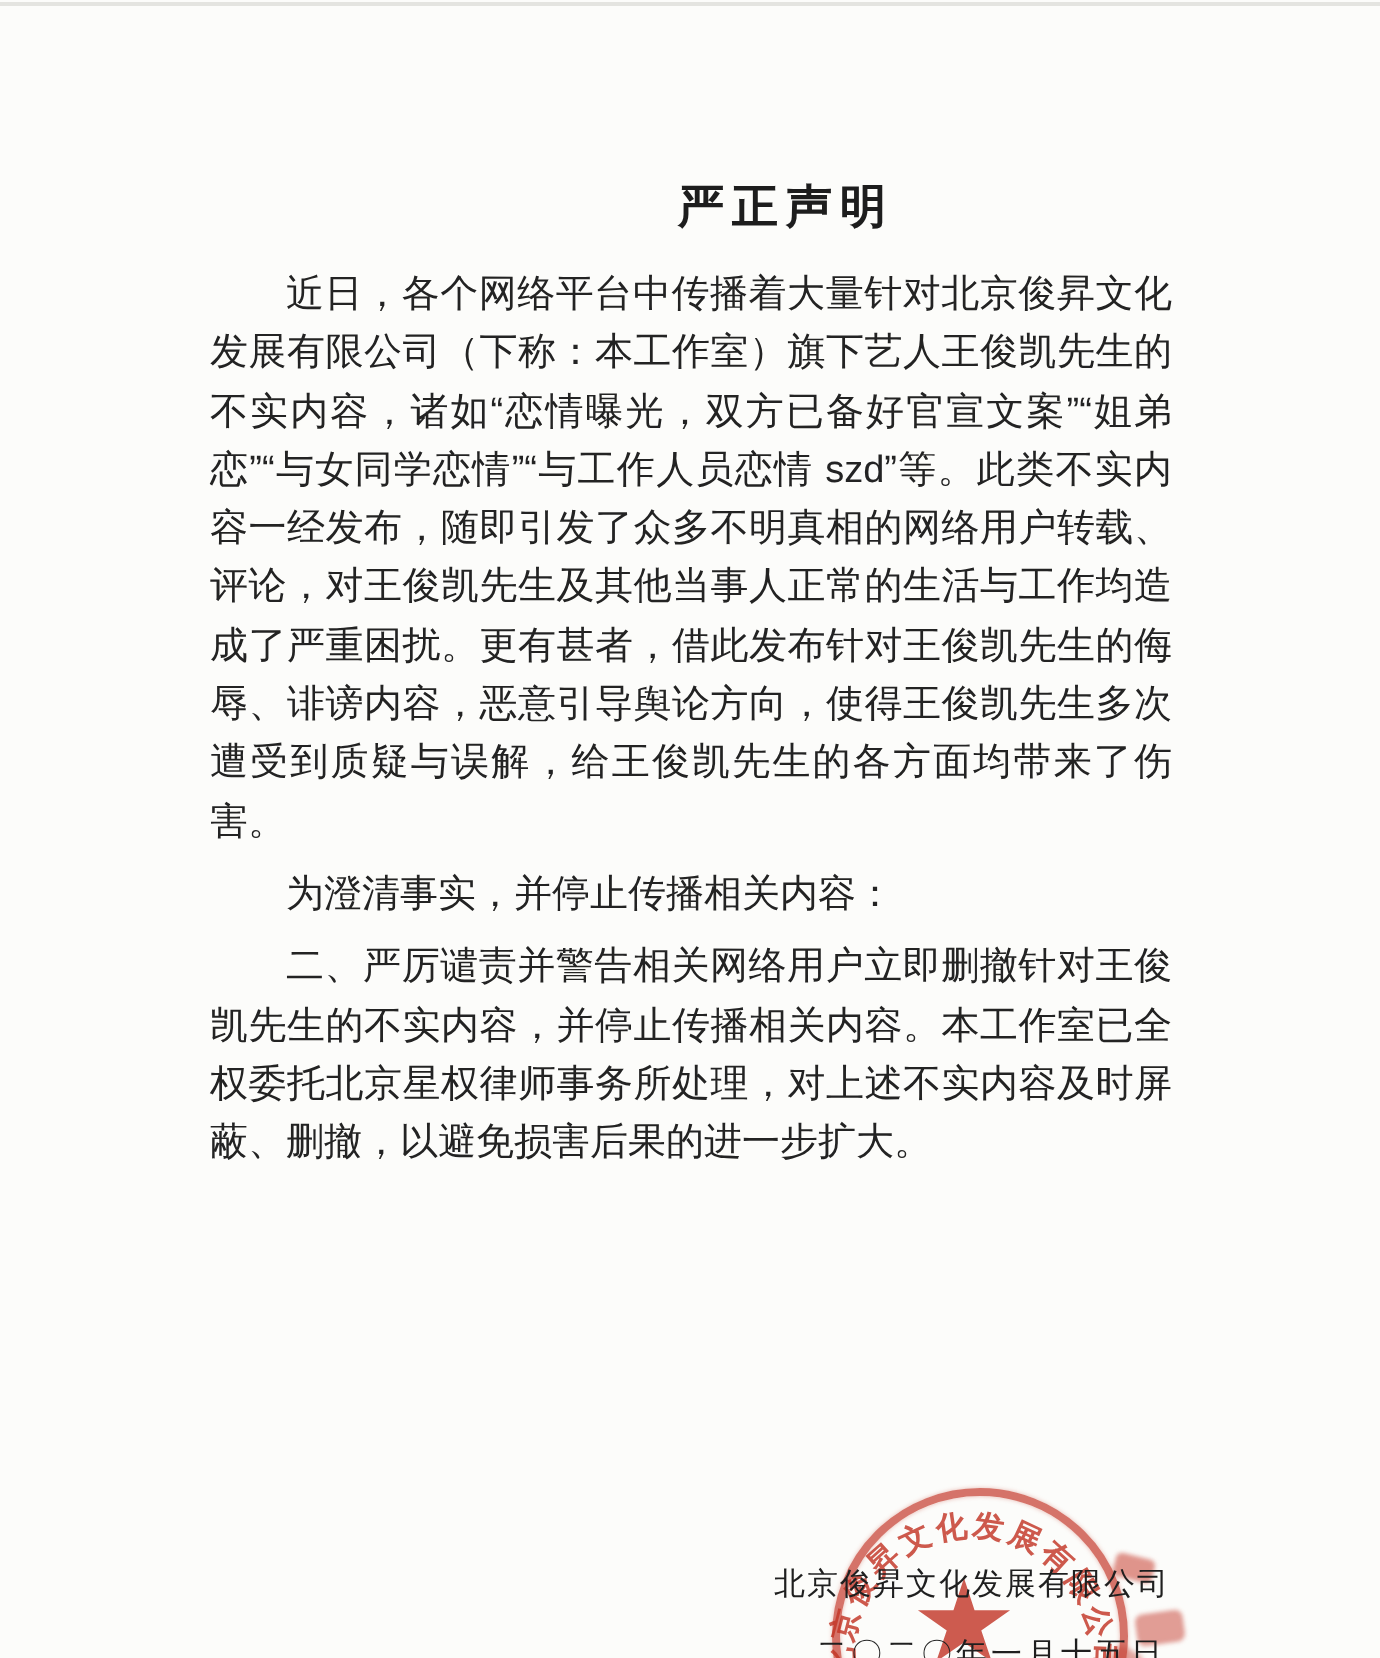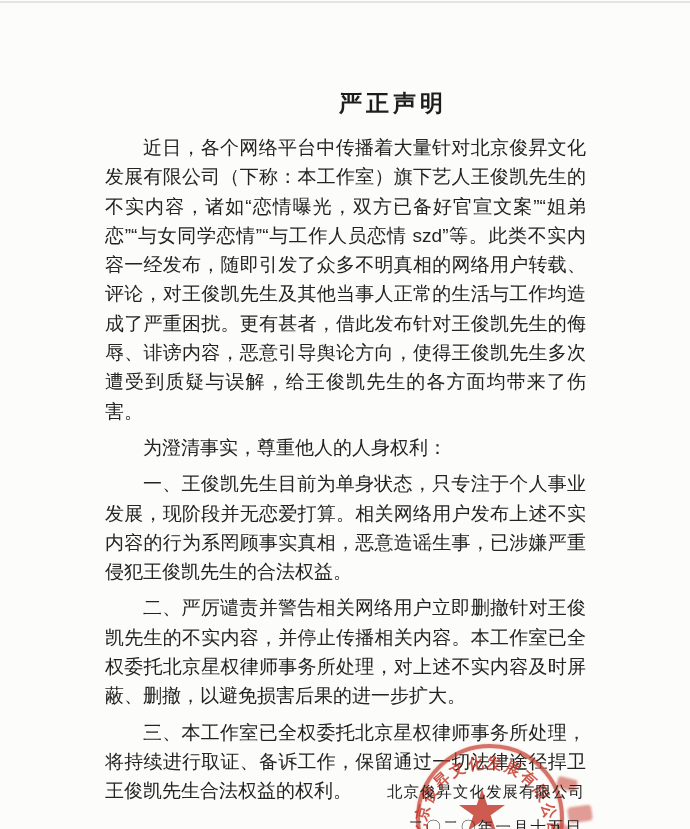--- a/index.html
+++ b/index.html
@@ -85,24 +85,22 @@
 <body>
 
 <div class="page">
 
   <div class="top-line"></div>
 
   <h1 class="doc-title">严正声明</h1>
 
   <div class="doc-body">
     <p>近日，各个网络平台中传播着大量针对北京俊昇文化发展有限公司（下称：本工作室）旗下艺人王俊凯先生的不实内容，诸如“恋情曝光，双方已备好官宣文案”“姐弟恋”“与女同学恋情”“与工作人员恋情 szd”等。此类不实内容一经发布，随即引发了众多不明真相的网络用户转载、评论，对王俊凯先生及其他当事人正常的生活与工作均造成了严重困扰。更有甚者，借此发布针对王俊凯先生的侮辱、诽谤内容，恶意引导舆论方向，使得王俊凯先生多次遭受到质疑与误解，给王俊凯先生的各方面均带来了伤害。</p>
-    <p>为澄清事实，尊重他人的人身权利：</p>
-    <p>一、王俊凯先生目前为单身状态，只专注于个人事业发展，现阶段并无恋爱打算。相关网络用户发布上述不实内容的行为系罔顾事实真相，恶意造谣生事，已涉嫌严重侵犯王俊凯先生的合法权益。</p>
+    <p>为澄清事实，并停止传播相关内容：</p>
     <p>二、严厉谴责并警告相关网络用户立即删撤针对王俊凯先生的不实内容，并停止传播相关内容。本工作室已全权委托北京星权律师事务所处理，对上述不实内容及时屏蔽、删撤，以避免损害后果的进一步扩大。</p>
-    <p>三、本工作室已全权委托北京星权律师事务所处理，将持续进行取证、备诉工作，保留通过一切法律途径捍卫王俊凯先生合法权益的权利。</p>
   </div>
 
   <div class="seal">
     <div class="seal-ring"></div>
     <svg class="seal-arc" width="164" height="164" viewBox="0 0 164 164">
       <defs>
         <path id="sealArcPath" d="M 24.6 112.5 A 60 60 0 1 1 137.4 112.5" fill="none"></path>
       </defs>
       <text text-anchor="middle">
         <textPath href="#sealArcPath" startOffset="50%">北京俊昇文化发展有限公司</textPath>

